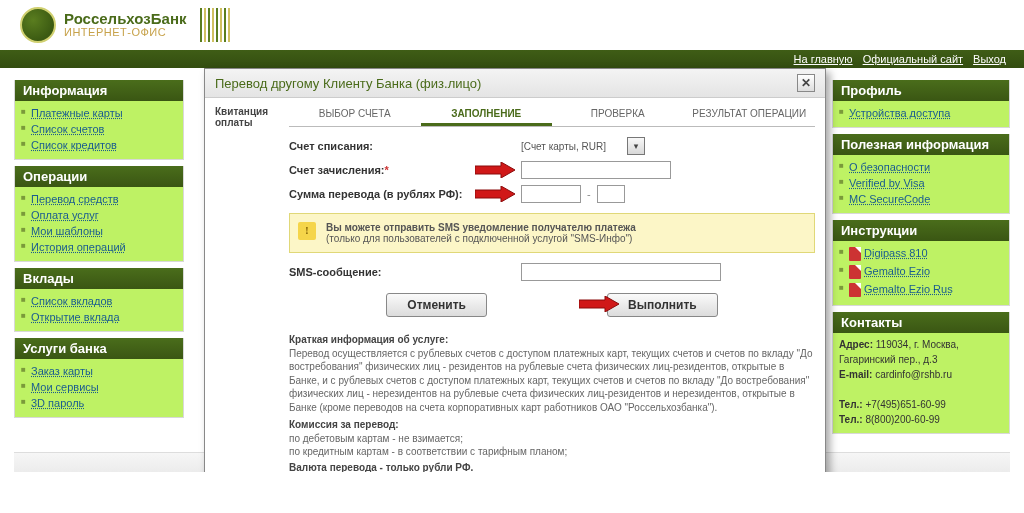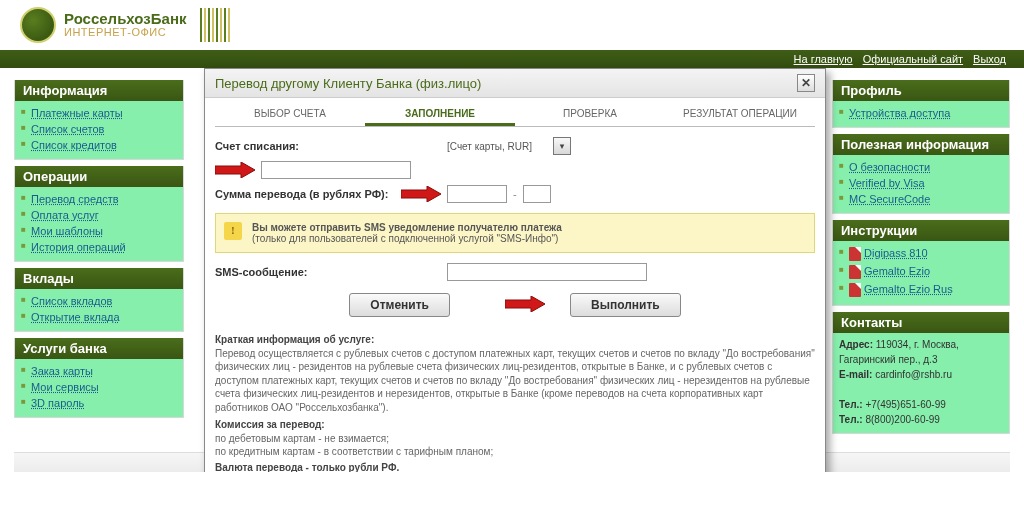--- a/index.html
+++ b/index.html
@@ -78,21 +78,21 @@
   .side-block { margin-bottom: 6px; border: 1px solid #d8d8d8; border-top: none; }
   .side-hdr {
     background: linear-gradient(#4a6d1b, #3a5613);
     color: #fff;
     padding: 3px 8px;
     font-size: 13px;
     font-weight: bold;
   }
   .side-body {
     padding: 4px 6px 6px;
-    background: #86efac;
+    background: #bef264;
   }
   .side-body ul { margin: 0; padding: 0; list-style: none; }
   .side-body li {
     padding: 2px 0 2px 10px;
     position: relative;
   }
   .side-body li::before {
     content: "■";
     position: absolute;
     left: 0; top: 2px;
@@ -349,39 +349,43 @@
 
   <div class="center-col">
     <div class="modal">
       <div class="modal-title">
         <span>Перевод другому Клиенту Банка (физ.лицо)</span>
         <span class="close-btn">
           <span>✕</span>
         </span>
       </div>
       <div class="modal-body">
+        <div class="receipt-label">Квитанция оплаты</div>
         <div class="modal-main">
 
           <div class="tabs">
             <div class="tab">ВЫБОР СЧЕТА</div>
             <div class="tab active">ЗАПОЛНЕНИЕ</div>
             <div class="tab">ПРОВЕРКА</div>
             <div class="tab">РЕЗУЛЬТАТ ОПЕРАЦИИ</div>
           </div>
 
           <div class="form-row">
             <label>Счет списания:</label>
             <div class="arrow"></div>
             <span style="font-size:10px;color:#555;min-width:100px;text-align:left">[Счет карты, RUR]</span>
             <span class="sel-btn">
               <span>▾</span>
             </span>
           </div>
 
           <div class="form-row">
+            <label>
+              <span>Счет зачисления:</span><span class="req">*</span>
+            </label>
             <div class="arrow">
               <svg width="40" height="16">
                   <polygon points="0,4 26,4 26,0 40,8 26,16 26,12 0,12" fill="#d01818" stroke="#8a0a0a" stroke-width="1"></polygon>
                 </svg>
             </div>
             <input class="inp" style="width: 150px;">
           </div>
 
           <div class="form-row">
             <label>Сумма перевода (в рублях РФ):</label>

